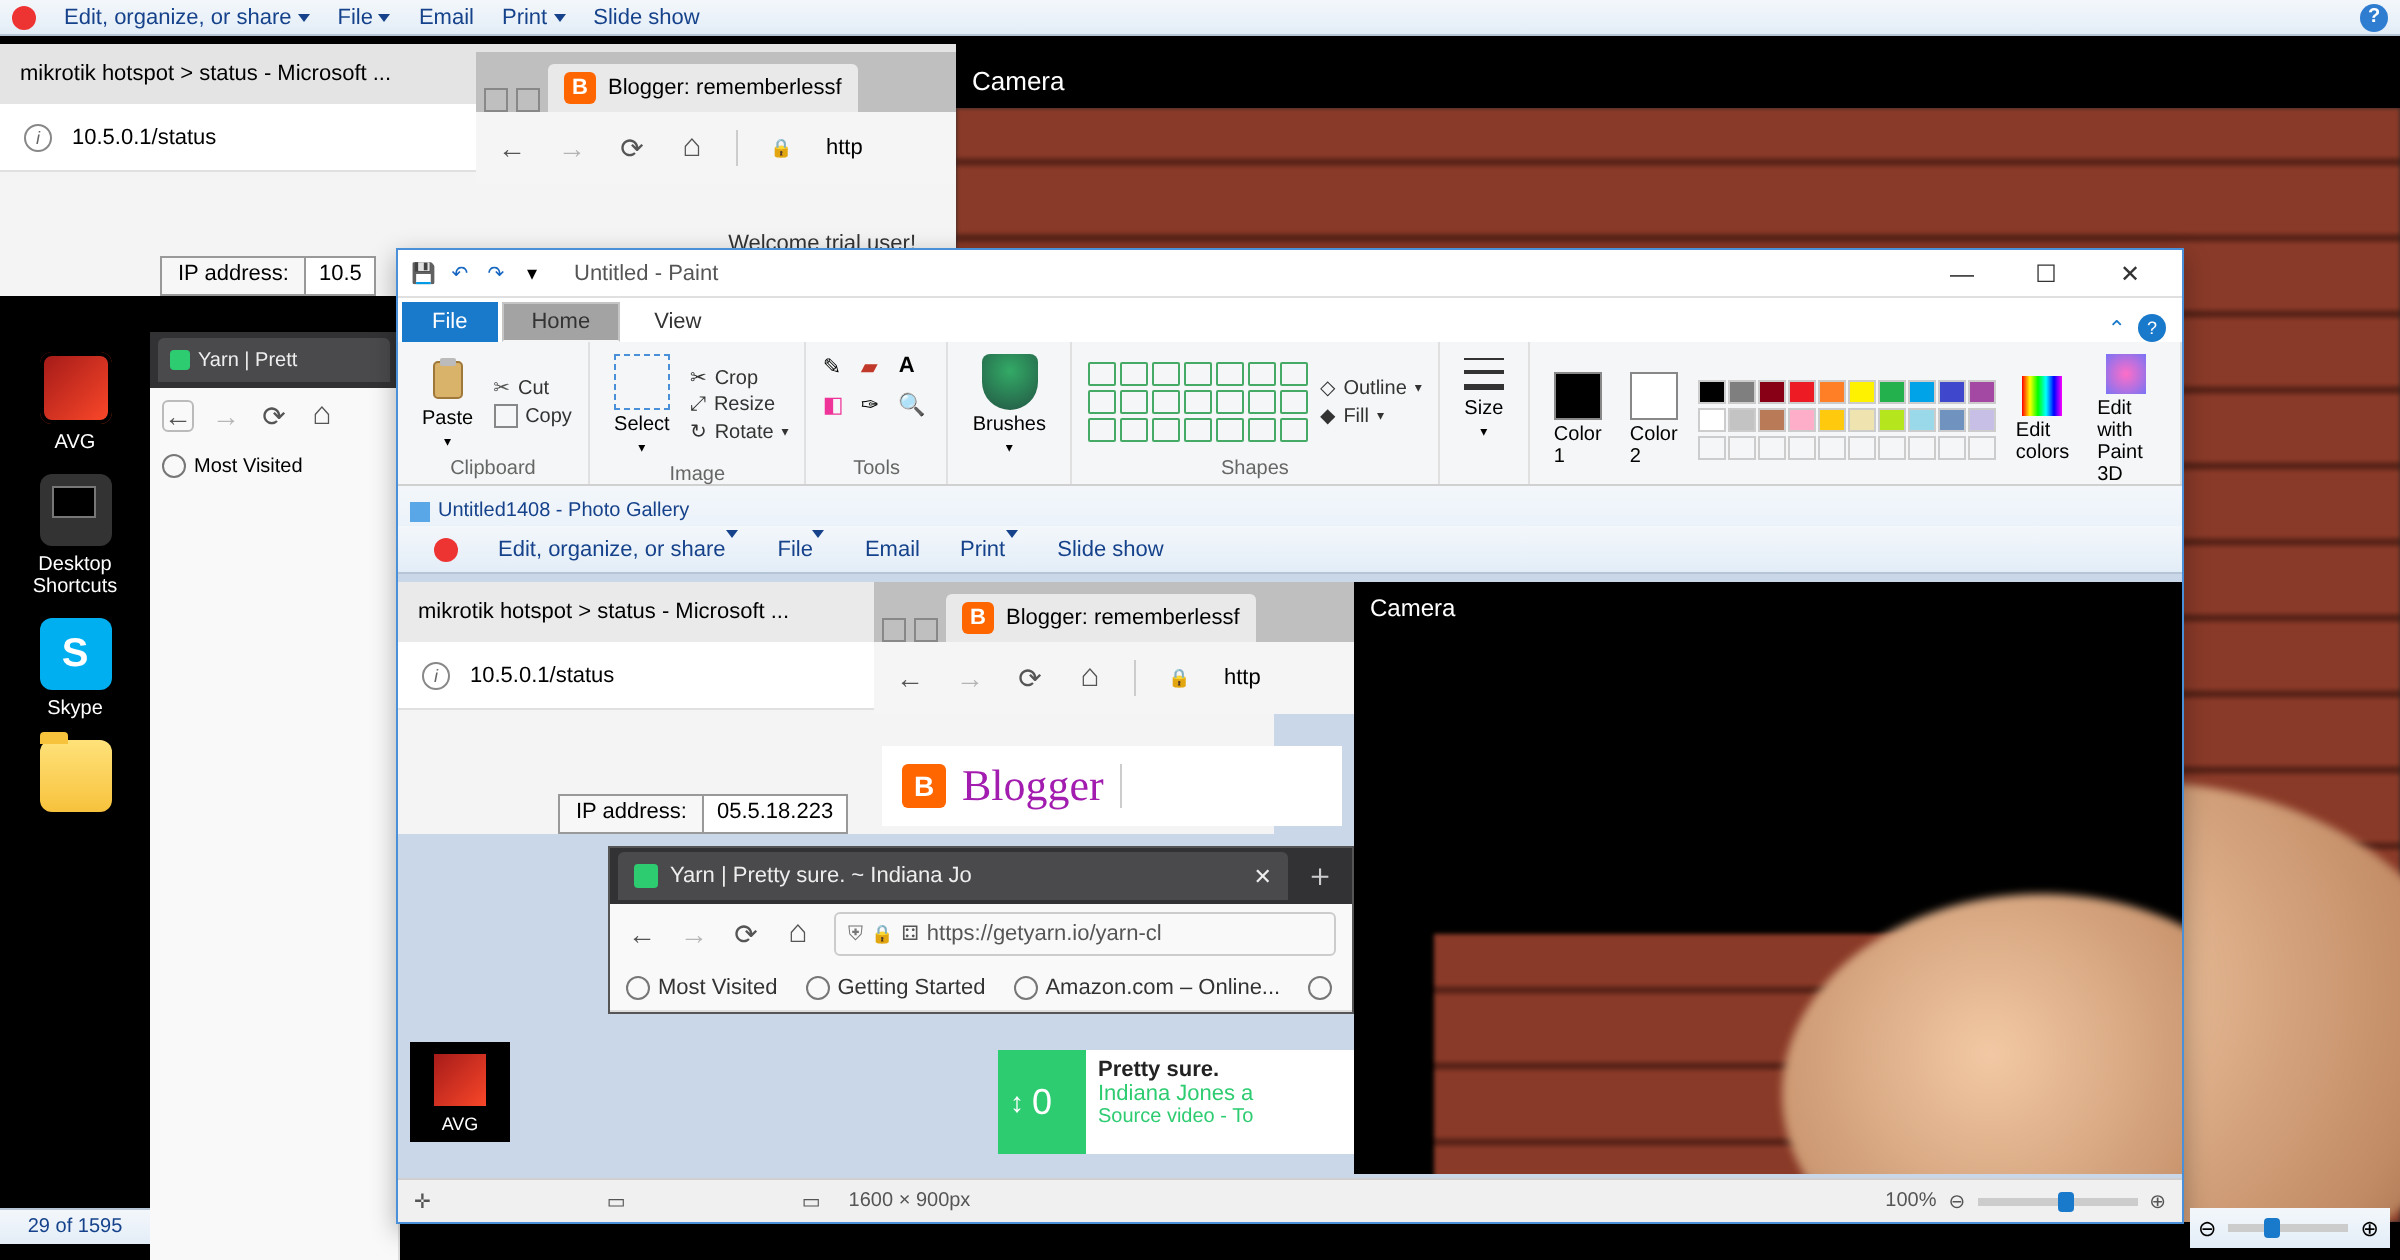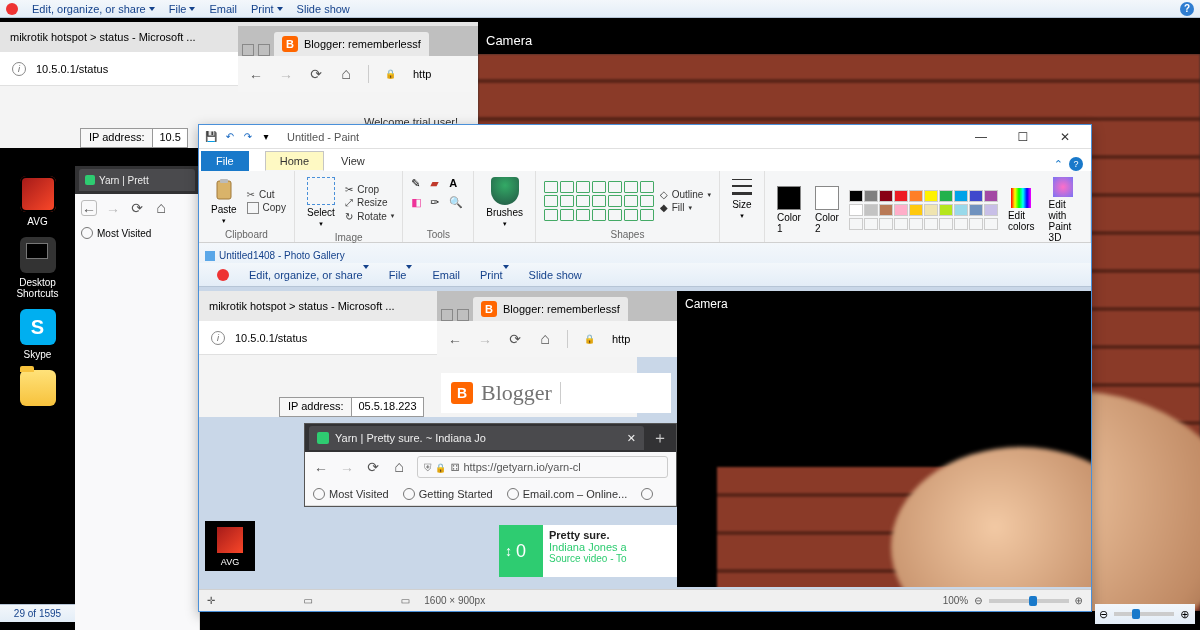--- a/index.html
+++ b/index.html
@@ -51,21 +51,21 @@
   .paint { left:198px; top:124px; width:894px; height:488px; background:#fff; border:1px solid #4a90d9; box-shadow:0 4px 12px rgba(0,0,0,.3); }
   .paint-title { height:24px; background:#fff; display:flex; align-items:center; padding:0 6px; gap:6px; border-bottom:1px solid #e0e0e0; }
   .paint-title .qat { display:flex; gap:4px; }
   .qat-ico { width:14px;height:14px; display:flex;align-items:center;justify-content:center;font-size:10px; }
   .paint-title .ttxt { color:#555; margin-left:8px; }
   .winbtns { margin-left:auto; display:flex; gap:2px; }
   .winbtn { width:40px; height:22px; display:flex; align-items:center; justify-content:center; font-size:12px; color:#333; }
   .ribbon-tabs { height:22px; display:flex; align-items:flex-end; padding-left:2px; gap:2px; background:#fff; }
   .rtab { padding:3px 14px; font-size:11px; color:#333; border:1px solid transparent; }
   .rtab.file { background:#1979ca; color:#fff; }
-  .rtab.active { border:1px solid #c5c5c5; border-bottom:1px solid #f5f6f7; background:#fef9c3;margin-left:14px; }
+  .rtab.active { border:1px solid #c5c5c5; border-bottom:1px solid #f5f6f7; background:#a3a3a3; }
   .ribbon-help { margin-left:auto; margin-right:8px; display:flex; gap:6px; align-items:center; color:#1979ca; }
   .ribbon { height:72px; background:#f5f6f7; border-bottom:1px solid #d0d0d0; display:flex; }
   .rgroup { border-right:1px solid #e0e0e0; padding:4px 8px 2px; display:flex; flex-direction:column; align-items:center; justify-content:space-between; position:relative; }
   .rgroup-lbl { font-size:10px; color:#666; margin-top:auto; padding-top:2px;}
   .rrow { display:flex; gap:6px; align-items:center; flex-grow:1; }
   .rcol { display:flex; flex-direction:column; gap:2px; font-size:10px; color:#333; }
   .rcol .it { display:flex; align-items:center; gap:4px; white-space:nowrap;}
   .big-btn { display:flex; flex-direction:column; align-items:center; gap:2px; padding:2px 4px; font-size:10px;}
   .select-box { width:28px;height:28px;border:1px dashed #4a90d9; }
   .brush-ico { width:28px;height:28px;background:radial-gradient(circle at 50% 30%, #3a6, #254); border-radius:4px 4px 50% 50%; }
@@ -77,21 +77,21 @@
   
   .pg2 { left:0; top:118px; width:892px; height:26px; background:linear-gradient(#f3f7fb,#e9f1f9); border-bottom:1px solid #b6c5d6; display:flex; align-items:center; font-size:10px; color:#15428b; }
   .pg2-title { padding:0 6px; display:flex; gap:4px; align-items:center; }
   .pg2-menu { left:0; top:144px; width:892px; height:24px; background:linear-gradient(#f3f7fb,#e3edf7); border-bottom:1px solid #b6c5d6; display:flex; align-items:center; padding:0 18px; gap:20px; color:#15428b; font-size:11px; }
   
   .edge-in { left:0; top:168px; width:438px; }
   .edge-in .edge-tab{background:#eaeaea;}
   
   .edge2-in { left:238px; top:168px; width:240px; }
   .blogger-row { left:242px; top:256px; width:230px; height:40px; display:flex; align-items:center; gap:8px; padding:0 10px; background:#fff; }
-  .blogger-word { font-family:Georgia,serif; font-size:22px; color:#737373; }
+  .blogger-word { font-family:Georgia,serif; font-size:22px; color:#a21caf; }
   
   .cam-in { left:478px; top:168px; width:414px; height:296px; background:#000; }
   .cam-in-title { height:26px; color:#fff; display:flex; align-items:center; padding:0 8px; font-size:12px; }
   .cam-body2 { position:absolute; left:0; top:26px; right:0; bottom:0; overflow:hidden; }
   
   .ff { left:105px; top:302px; width:373px; background:#323234; border:1px solid #555; }
   .ff-tabs { height:28px; display:flex; align-items:center; padding:0 4px; gap:4px; background:#323234; }
   .ff-tab { height:24px; background:#4a4a4d; color:#eee; display:flex; align-items:center; padding:11px 8px; gap:6px; font-size:11px; border-radius:3px 3px 0 0; flex:1; }
   .ff-plus { width:24px;height:24px;color:#ccc;display:flex;align-items:center;justify-content:center;font-size:16px; }
   .ff-nav { height:30px; background:#f9f9fa; display:flex; align-items:center; gap:10px; padding:0 8px; }
@@ -522,21 +522,21 @@
         <span class="bm">
             <span class="gear"></span>
             <span>Most Visited</span>
           </span>
         <span class="bm">
             <span class="gear"></span>
             <span>Getting Started</span>
           </span>
         <span class="bm">
             <span class="gear"></span>
-            <span>Email.com – Online...</span>
+            <span>Amazon.com – Online...</span>
           </span>
         <span class="bm">
             <span class="gear"></span>
           </span>
       </div>
     </div>
 
     <div class="abs desk2" style="top:278px;left:6px">
       <div class="box avg-box"></div>
         <div class="lbl">AVG</div>

